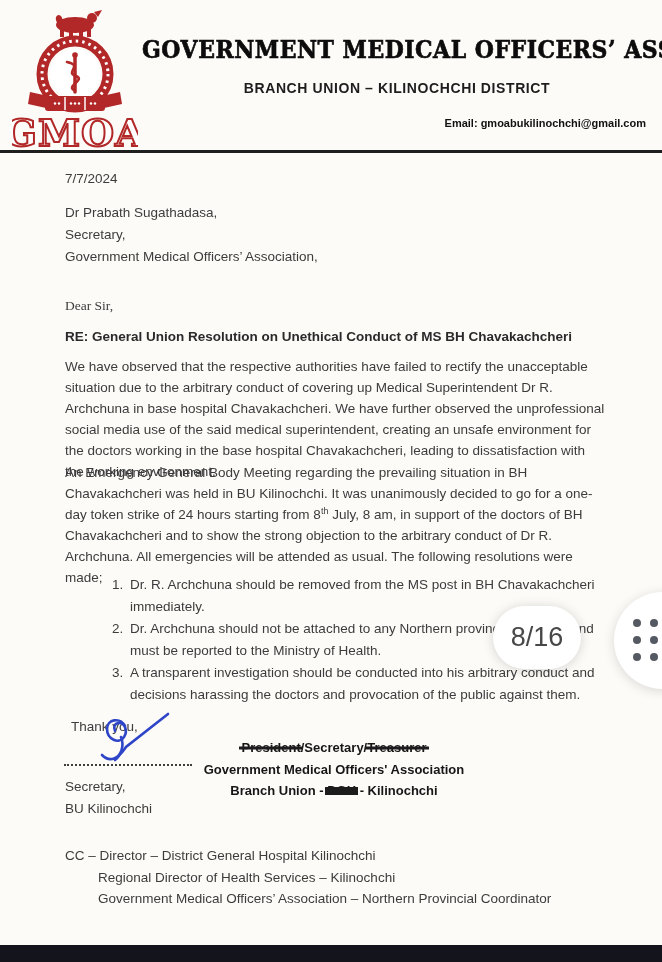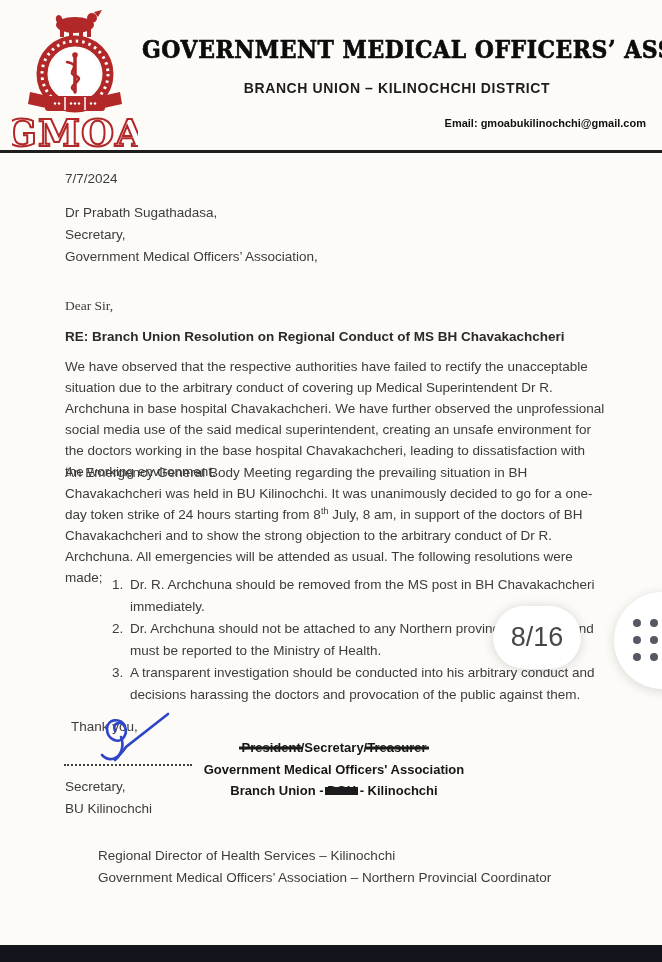--- a/index.html
+++ b/index.html
@@ -129,21 +129,21 @@
   <div class="t" style="left:65px; top:168px;">7/7/2024</div>
 
   <div class="t block-lines" style="left:65px; top:202px;">
     <div>Dr Prabath Sugathadasa,</div>
     <div>Secretary,</div>
     <div>Government Medical Officers’ Association,</div>
   </div>
 
   <div class="t" style="left:65px; top:295px;font-family:Liberation Serif, serif;">Dear Sir,</div>
 
-  <div class="t bold" style="left:65px; top:326px;">RE: Branch Union Resolution on Regional Conduct of MS BH Chavakachcheri</div>
+  <div class="t bold" style="left:65px; top:326px;">RE: General Union Resolution on Unethical Conduct of MS BH Chavakachcheri</div>
 
   <div class="t para" style="top:356px;">We have observed that the respective authorities have failed to rectify the unacceptable situation due to the arbitrary conduct of covering up Medical Superintendent Dr R. Archchuna in base hospital Chavakachcheri. We have further observed the unprofessional social media use of the said medical superintendent, creating an unsafe environment for the doctors working in the base hospital Chavakachcheri, leading to dissatisfaction with the working environment.</div>
 
   <div class="t para" style="top:462px;"><span>An Emergency General Body Meeting regarding the prevailing situation in BH Chavakachcheri was held in BU Kilinochchi. It was unanimously decided to go for a one-day token strike of 24 hours starting from 8</span><sup>th</sup><span> July, 8 am, in support of the doctors of BH Chavakachcheri and to show the strong objection to the arbitrary conduct of Dr R. Archchuna. All emergencies will be attended as usual. The following resolutions were made;</span></div>
 
   <div class="res-list">
     <ol>
       <li>Dr. R. Archchuna should be removed from the MS post in BH Chavakachcheri immediately.</li>
       <li>Dr. Archchuna should not be attached to any Northern province institution and must be reported to the Ministry of Health.</li>
       <li>A transparent investigation should be conducted into his arbitrary conduct and decisions harassing the doctors and provocation of the public against them.</li>
@@ -166,20 +166,21 @@
     <div>BU Kilinochchi</div>
   </div>
 
   <div class="stamp">
     <div><span class="struck">President</span><span>/Secretary/</span><span class="struck">Treasurer</span></div>
     <div>Government Medical Officers' Association</div>
     <div><span>Branch Union - </span><span class="struck struck-heavy">DGH</span><span> - Kilinochchi</span></div>
   </div>
 
   <div class="cc-block">
+    <div>CC – Director – District General Hospital Kilinochchi</div>
     <div class="indent">Regional Director of Health Services – Kilinochchi</div>
     <div class="indent">Government Medical Officers’ Association – Northern Provincial Coordinator</div>
   </div>
 
   <div class="bottom-bar"></div>
 
   <div class="page-pill">8/16</div>
 
   <div class="dots-btn">
     <div class="dots-grid">

